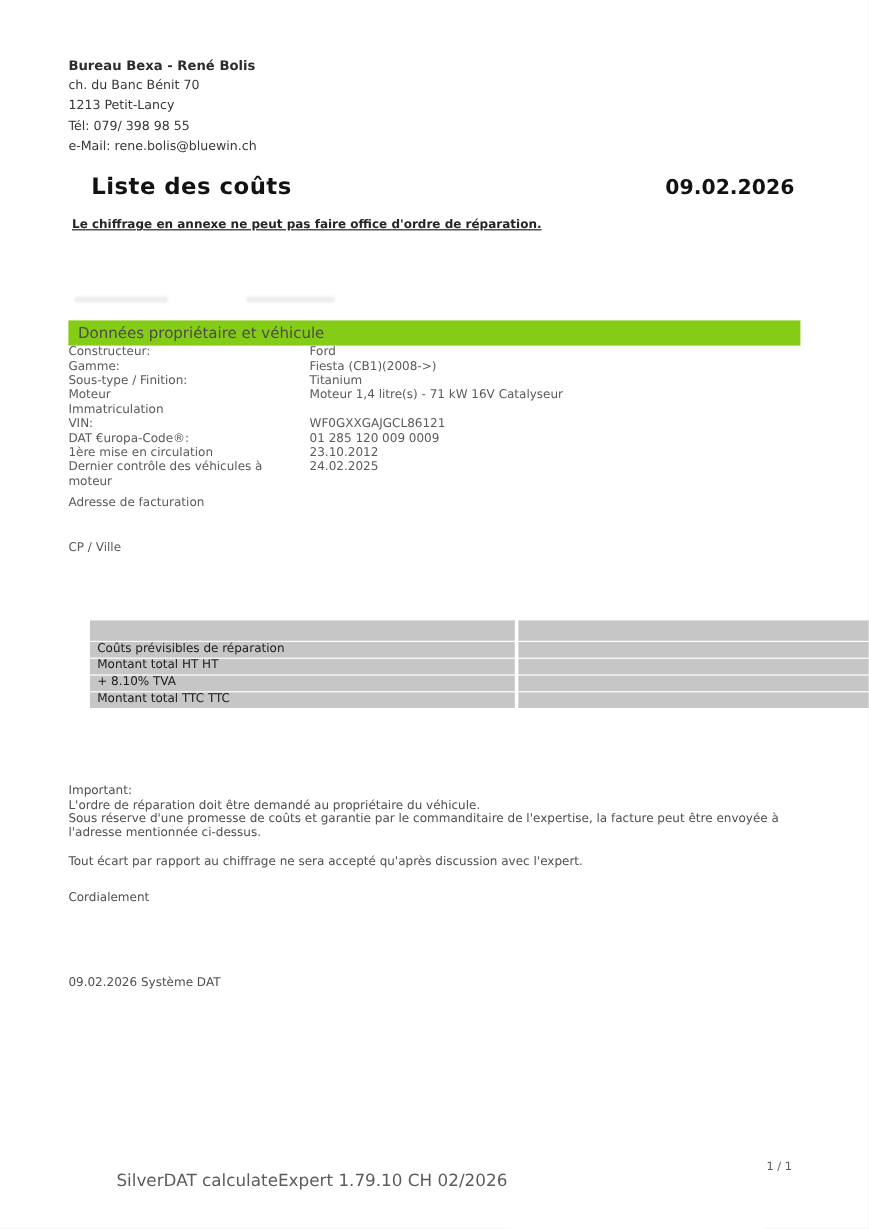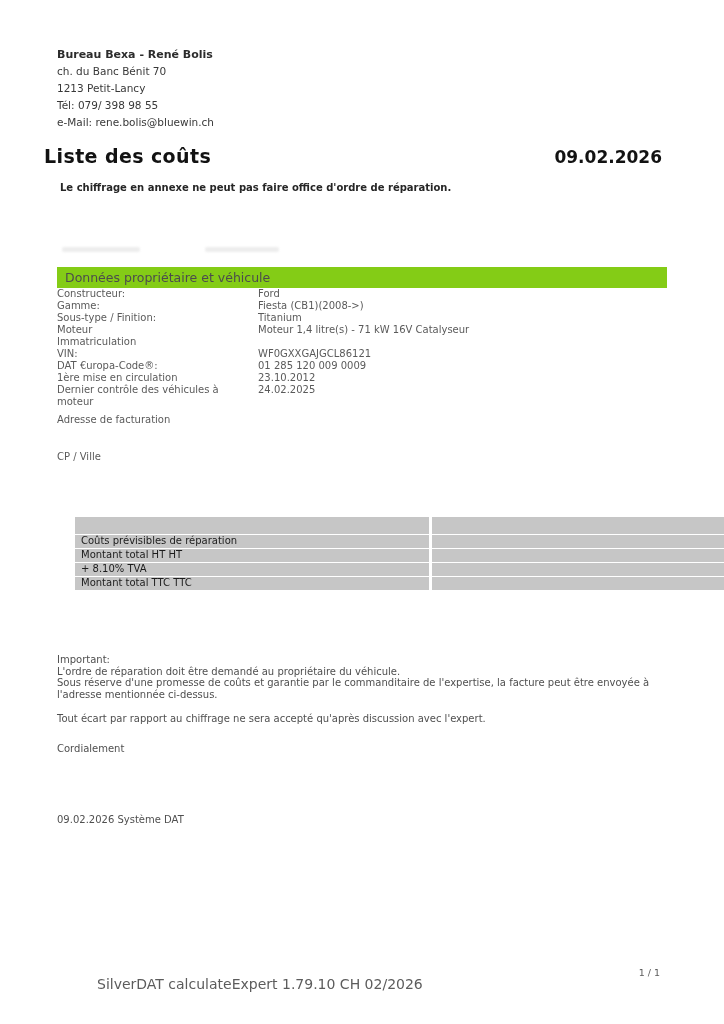--- a/index.html
+++ b/index.html
@@ -24,21 +24,21 @@
   }
   .letterhead .sender-name {
     font-weight: bold;
     font-size: 11px;
     color: #2c2c2c;
   }
 
   
   .title-row {
     position: absolute;
-    left: 44px;
+    left: 76px;
     right: 62px;
     top: 145px;
     display: flex;
     justify-content: space-between;
     align-items: baseline;
   }
   .doc-title {
     font-size: 19px;
     font-weight: bold;
     color: #121212;
@@ -49,20 +49,21 @@
     font-weight: bold;
     color: #121212;
   }
   .disclaimer {
     position: absolute;
     left: 60px;
     top: 182px;
     font-size: 10px;
     font-weight: 600;
     color: #262626;
+    text-decoration: underline;
   }
 
   
   .redact {
     position: absolute;
     height: 5px;
     background: #ededed;
     border-radius: 2px;
     filter: blur(1px);
   }

